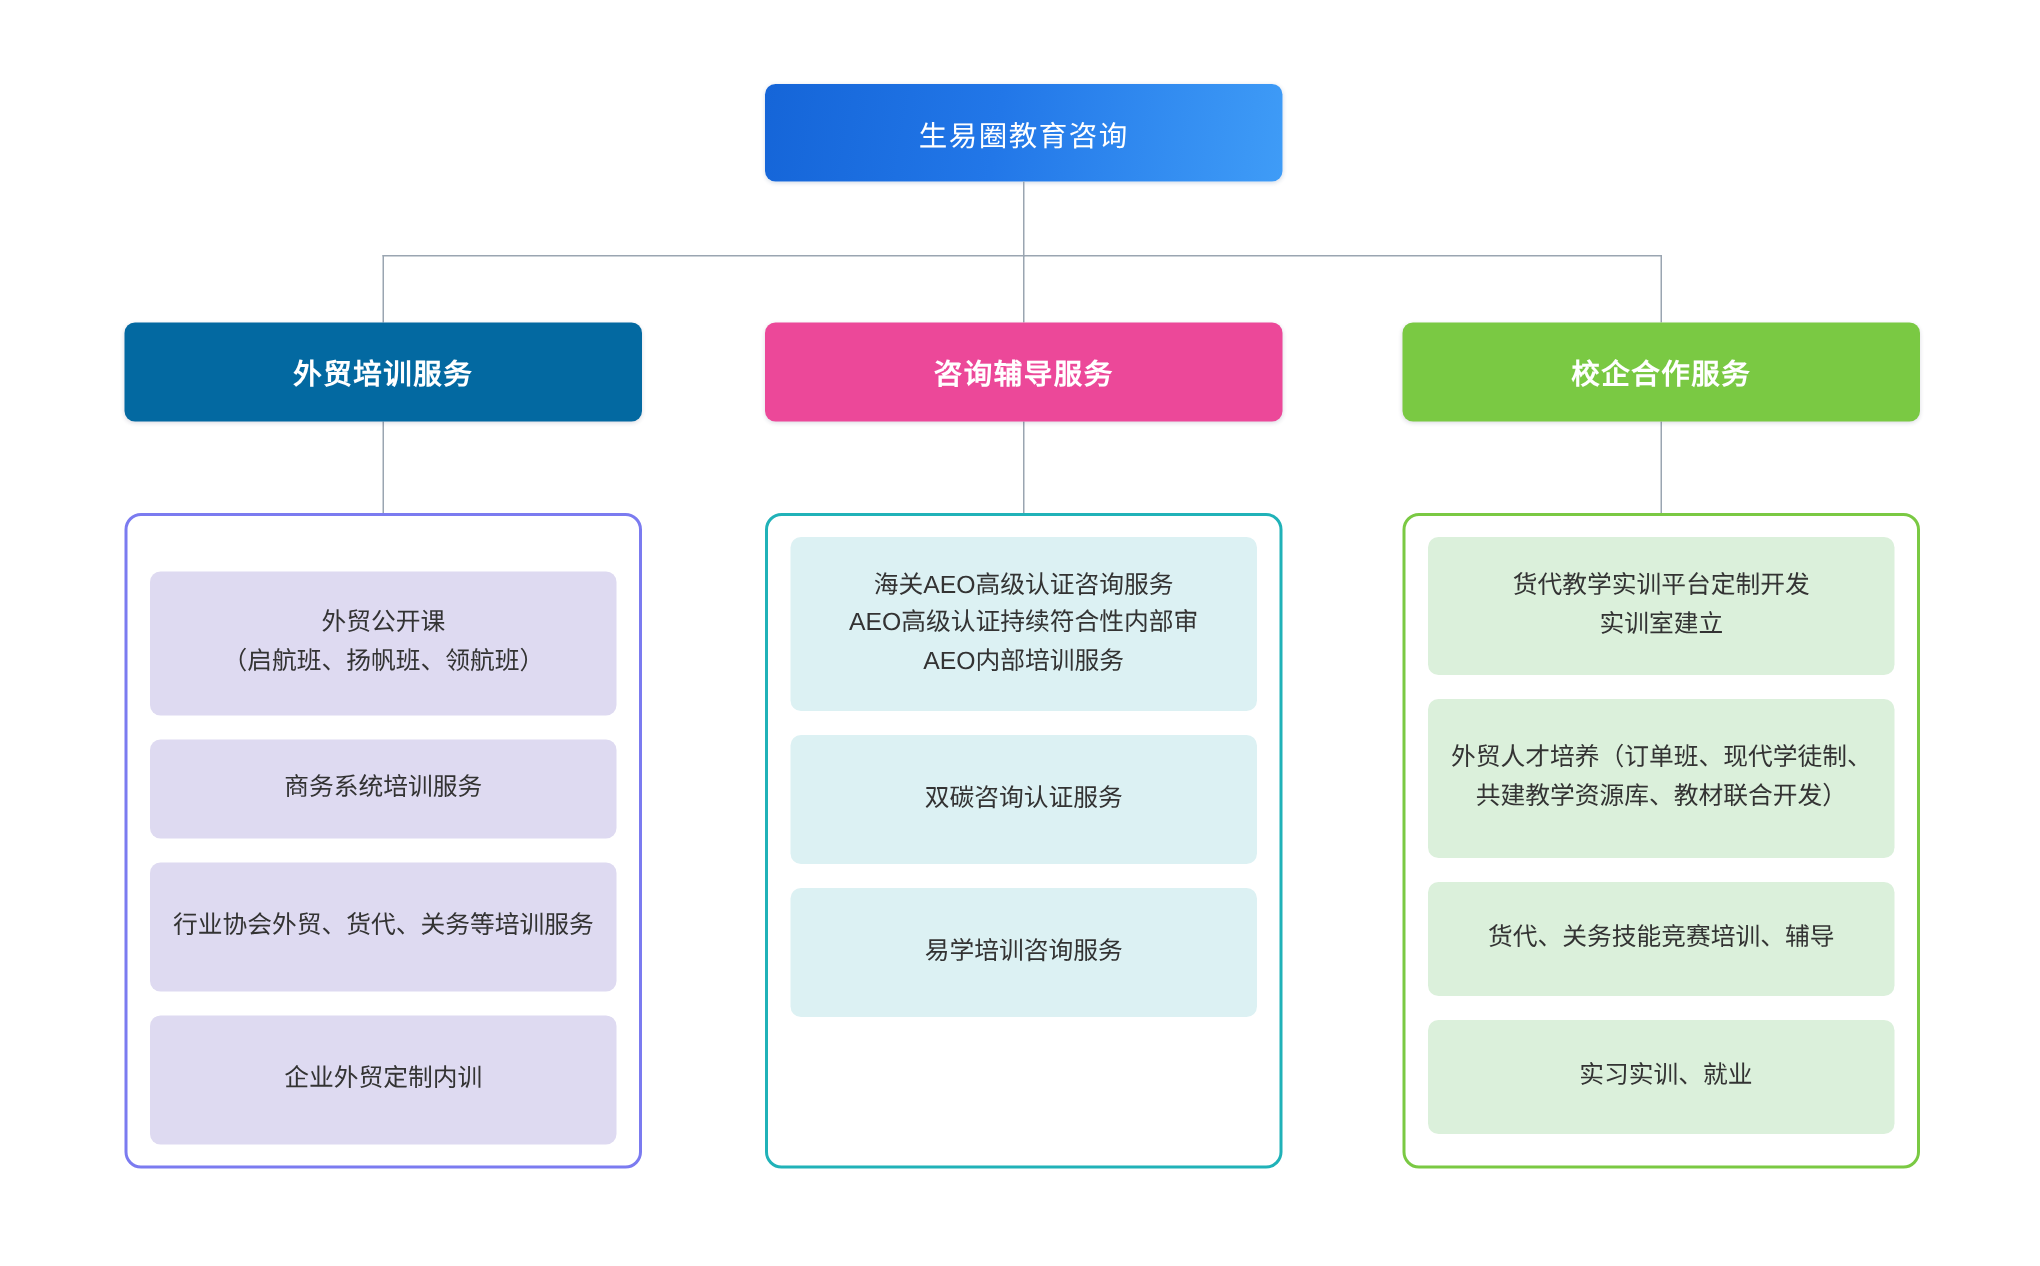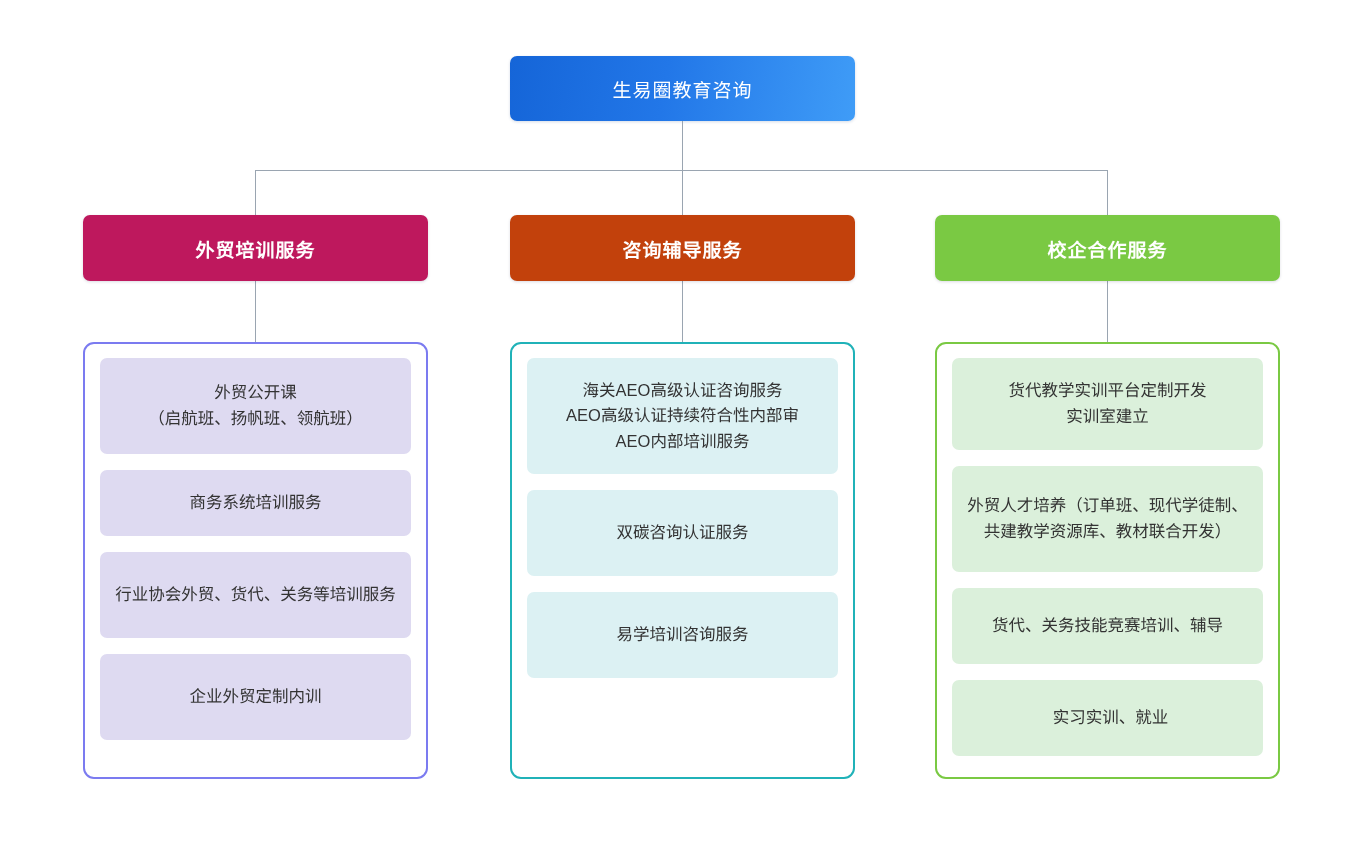--- a/index.html
+++ b/index.html
@@ -84,39 +84,39 @@
     box-shadow: 0 1px 3px rgba(40, 40, 80, 0.16);
     box-sizing: border-box;
   }
   .branch-header .node-label {
     color: #ffffff;
     font-size: 19px;
     font-weight: bold;
     letter-spacing: 1px;
   }
 
-  .branch-1 .branch-header { background: #be185d; }
-  .branch-2 .branch-header { background: #c2410c; justify-content: center; }
+  .branch-1 .branch-header { background: #0369a1; }
+  .branch-2 .branch-header { background: #ec4899; justify-content: center; }
   .branch-3 .branch-header { background: #7ac943; }
 
   
   .branch-container {
     position: absolute;
     top: 127px;
     width: 345px;
     box-sizing: border-box;
     border-radius: 11px;
     border: 2px solid transparent;
     padding: 14px 15px;
     display: flex;
     flex-direction: column;
     gap: 16px;
     background: #ffffff;
   }
-  .branch-1 .branch-container { border-color: #7b7bf0; height: 437px; }
+  .branch-1 .branch-container { border-color: #7b7bf0; height: 437px; justify-content: flex-end; }
   .branch-2 .branch-container { border-color: #20b2b8; height: 437px; }
   .branch-3 .branch-container { border-color: #7ac943; height: 437px; }
 
   .leaf-item {
     border-radius: 7px;
     display: flex;
     align-items: center;
     justify-content: center;
     text-align: center;
     font-size: 16.5px;

